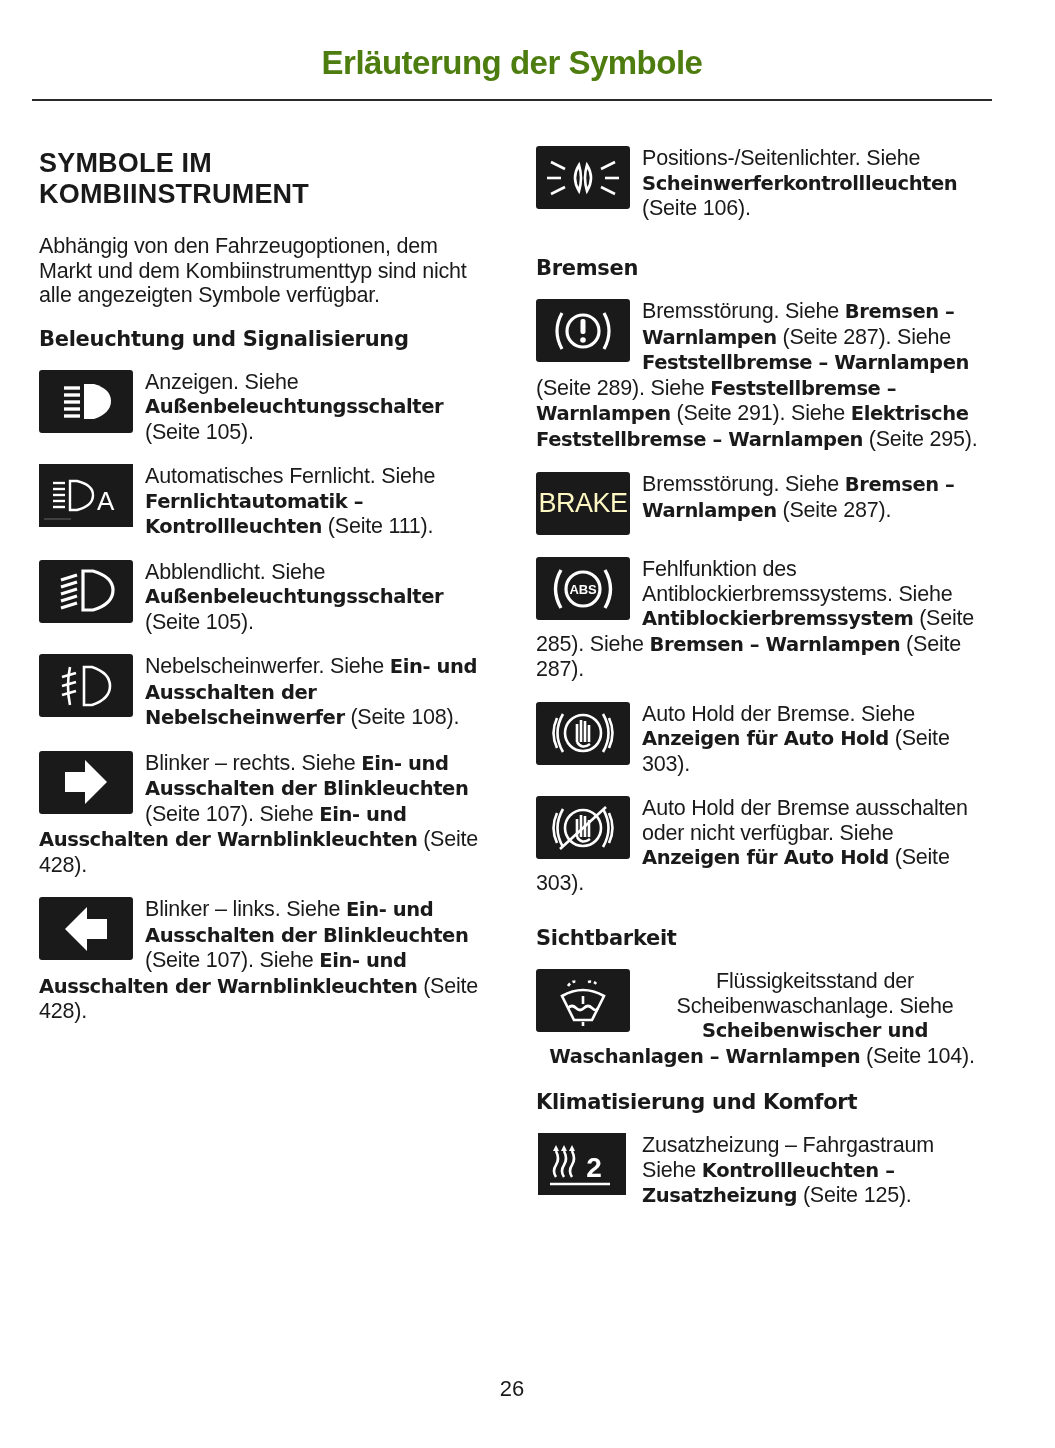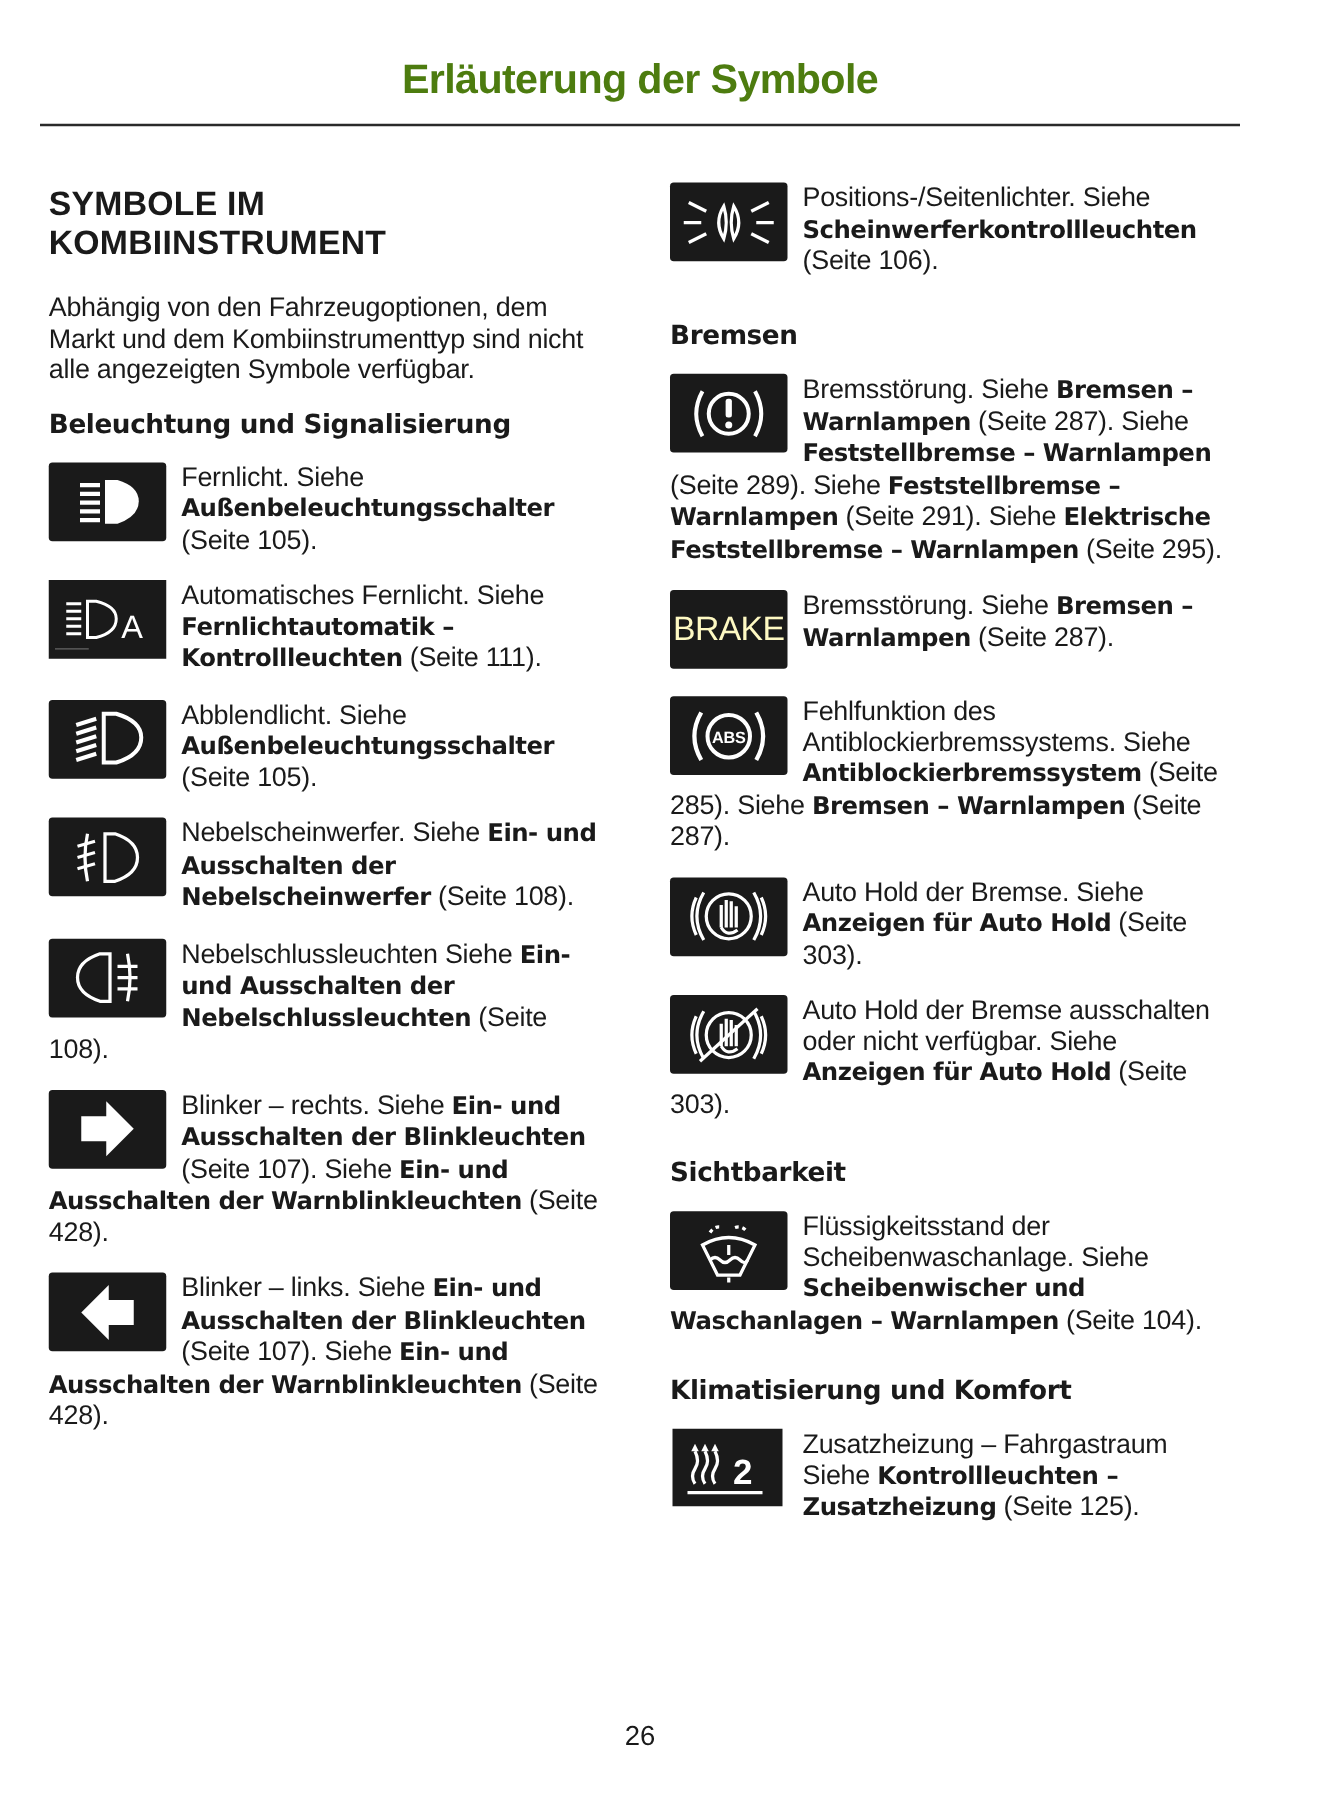--- a/index.html
+++ b/index.html
@@ -46,21 +46,21 @@
           <g stroke="#fff" stroke-width="3.4">
             <line x1="8" y1="9" x2="24" y2="9"></line>
             <line x1="8" y1="16" x2="24" y2="16"></line>
             <line x1="8" y1="23" x2="24" y2="23"></line>
             <line x1="8" y1="30" x2="24" y2="30"></line>
             <line x1="8" y1="37" x2="24" y2="37"></line>
           </g>
           <path d="M28 5 L38 5 Q55 10 55 22 Q55 34 38 40 L28 40 Z" fill="#fff"></path>
         </svg>
     </div>
-    <span>Fernlicht.  Siehe </span><span class="b">Außenbeleuchtungsschalter</span><span> (Seite 105).</span>
+    <span>Anzeigen.  Siehe </span><span class="b">Außenbeleuchtungsschalter</span><span> (Seite 105).</span>
   </div>
 
   <div class="entry">
     <div class="icon" style="border-radius:0;">
       <svg width="86" height="50" viewBox="0 0 86 50">
           <g stroke="#fff" stroke-width="2.4">
             <line x1="10" y1="12" x2="22" y2="12"></line>
             <line x1="10" y1="18" x2="22" y2="18"></line>
             <line x1="10" y1="24" x2="22" y2="24"></line>
             <line x1="10" y1="30" x2="22" y2="30"></line>
@@ -98,34 +98,20 @@
             <line x1="8" y1="25" x2="22" y2="21"></line>
             <line x1="8" y1="34" x2="22" y2="30"></line>
             <path d="M16 6 Q12 25 16 44"></path>
           </g>
           <path d="M30 6 L38 6 Q56 12 56 25 Q56 38 38 44 L30 44 Z" fill="none" stroke="#fff" stroke-width="2.6"></path>
         </svg>
     </div>
     <span>Nebelscheinwerfer.  Siehe </span><span class="b">Ein- und Ausschalten der Nebelscheinwerfer</span><span> (Seite 108).</span>
   </div>
 
-  <div class="entry">
-    <div class="icon">
-      <svg width="64" height="50" viewBox="0 0 64 50">
-          <path d="M34 6 L26 6 Q8 12 8 25 Q8 38 26 44 L34 44 Z" fill="none" stroke="#fff" stroke-width="2.6"></path>
-          <g stroke="#fff" stroke-width="2.6" fill="none">
-            <line x1="40" y1="16" x2="56" y2="16"></line>
-            <line x1="40" y1="25" x2="56" y2="25"></line>
-            <line x1="40" y1="34" x2="56" y2="34"></line>
-            <path d="M48 6 Q52 25 48 44"></path>
-          </g>
-        </svg>
-    </div>
-    <span>Nebelschlussleuchten  Siehe </span><span class="b">Ein- und Ausschalten der Nebelschlussleuchten</span><span> (Seite 108).</span>
-  </div>
 
 
   <div class="entry">
     <div class="icon">
       <svg width="50" height="50" viewBox="0 0 50 50">
           <polygon points="4,15 24,15 24,3 46,25 24,47 24,35 4,35" fill="#fff"></polygon>
         </svg>
     </div>
     <span>Blinker – rechts.  Siehe </span><span class="b">Ein- und Ausschalten der Blinkleuchten</span><span> (Seite 107). Siehe </span><span class="b">Ein- und Ausschalten der Warnblinkleuchten</span><span> (Seite 428).</span>
   </div>
@@ -222,21 +208,21 @@
             <path d="M31 36 L31 18 M35 36 L35 14 M39 36 L39 15 M43 36 L43 19 M31 36 Q36 44 44 38"></path>
             <line x1="14" y1="48" x2="60" y2="6"></line>
           </g>
         </svg>
     </div>
     <span>Auto Hold der Bremse ausschalten oder nicht verfügbar.  Siehe </span><span class="b">Anzeigen für Auto Hold</span><span> (Seite 303).</span>
   </div>
 
   <div class="h2">Sichtbarkeit</div>
 
-  <div class="entry" style="margin-bottom:30px;">
+  <div class="entry" style="margin-bottom:20px;text-align:center;">
     <div class="icon">
       <svg width="70" height="54" viewBox="0 0 70 54">
           <g fill="none" stroke="#fff" stroke-width="2.6">
             <path d="M14 22 Q35 10 56 22 L44 46 L26 46 Z"></path>
             <path d="M20 34 Q24 30 28 34 Q32 38 36 34 Q40 30 44 34 Q48 38 50 34"></path>
             <line x1="35" y1="22" x2="35" y2="30"></line>
             <line x1="35" y1="48" x2="35" y2="52"></line>
             <path d="M20 12 Q24 6 30 8" stroke-dasharray="3 3"></path>
             <path d="M40 8 Q46 6 50 12" stroke-dasharray="3 3"></path>
           </g>

